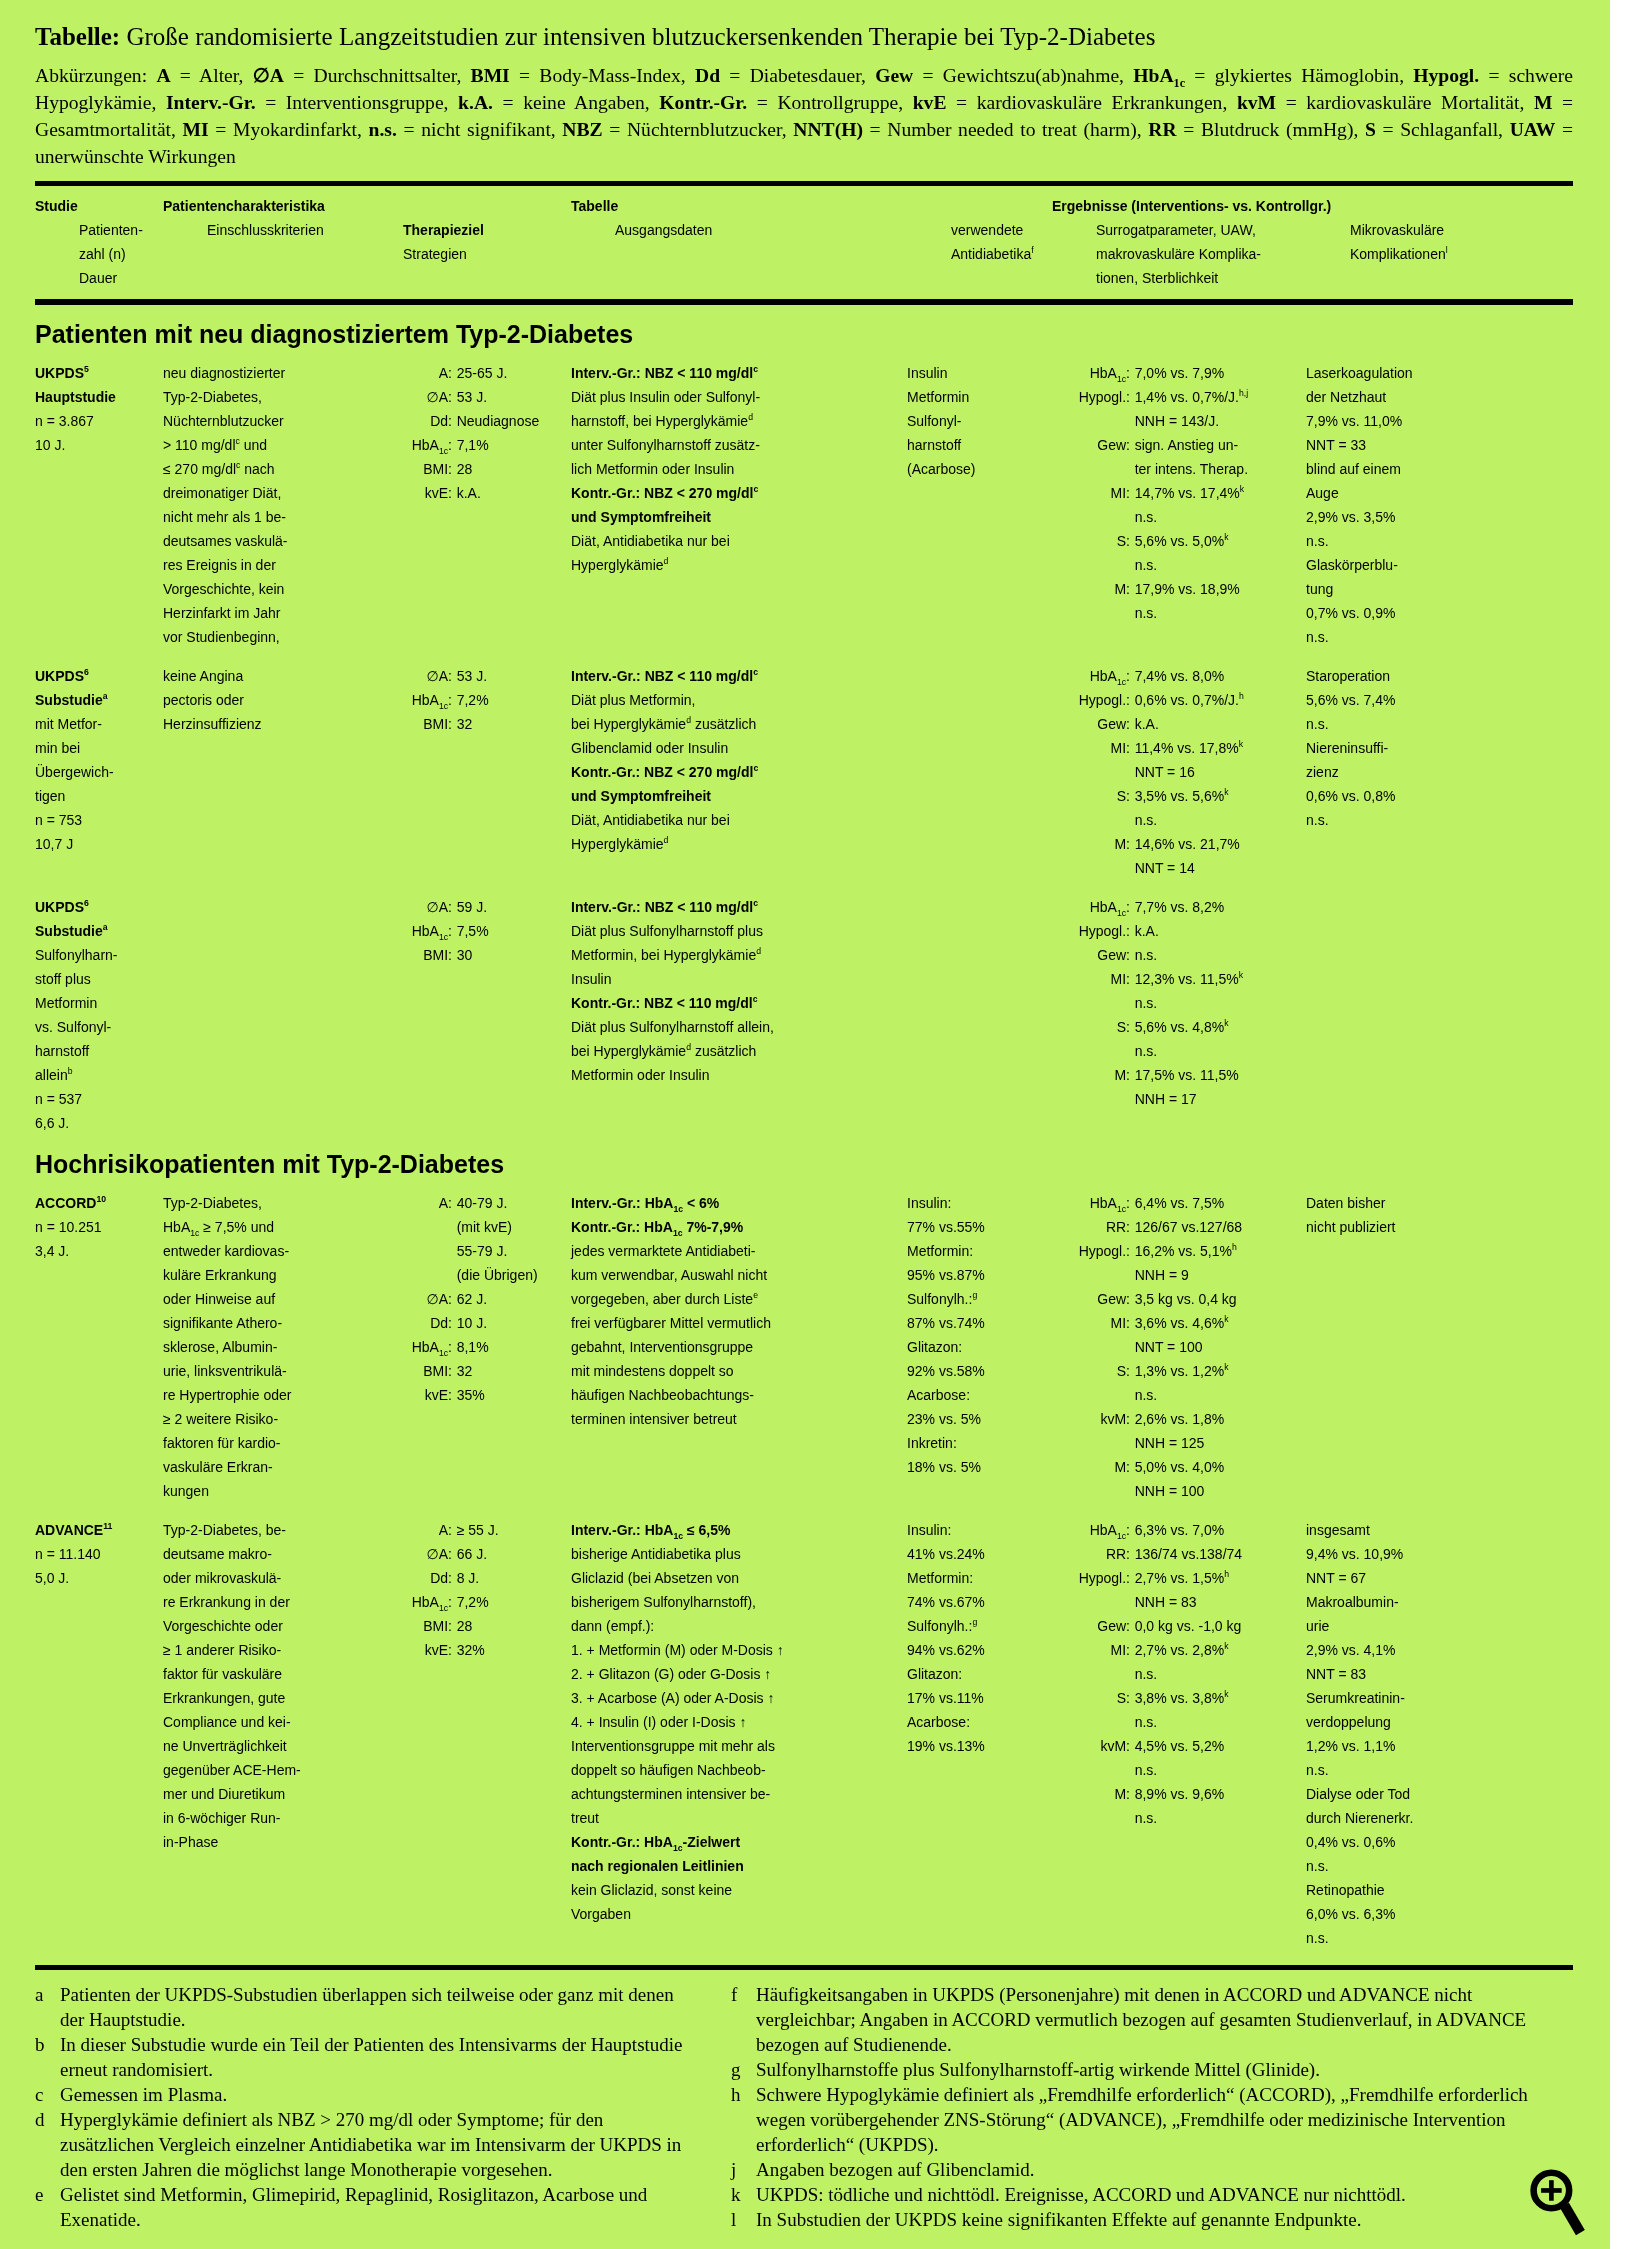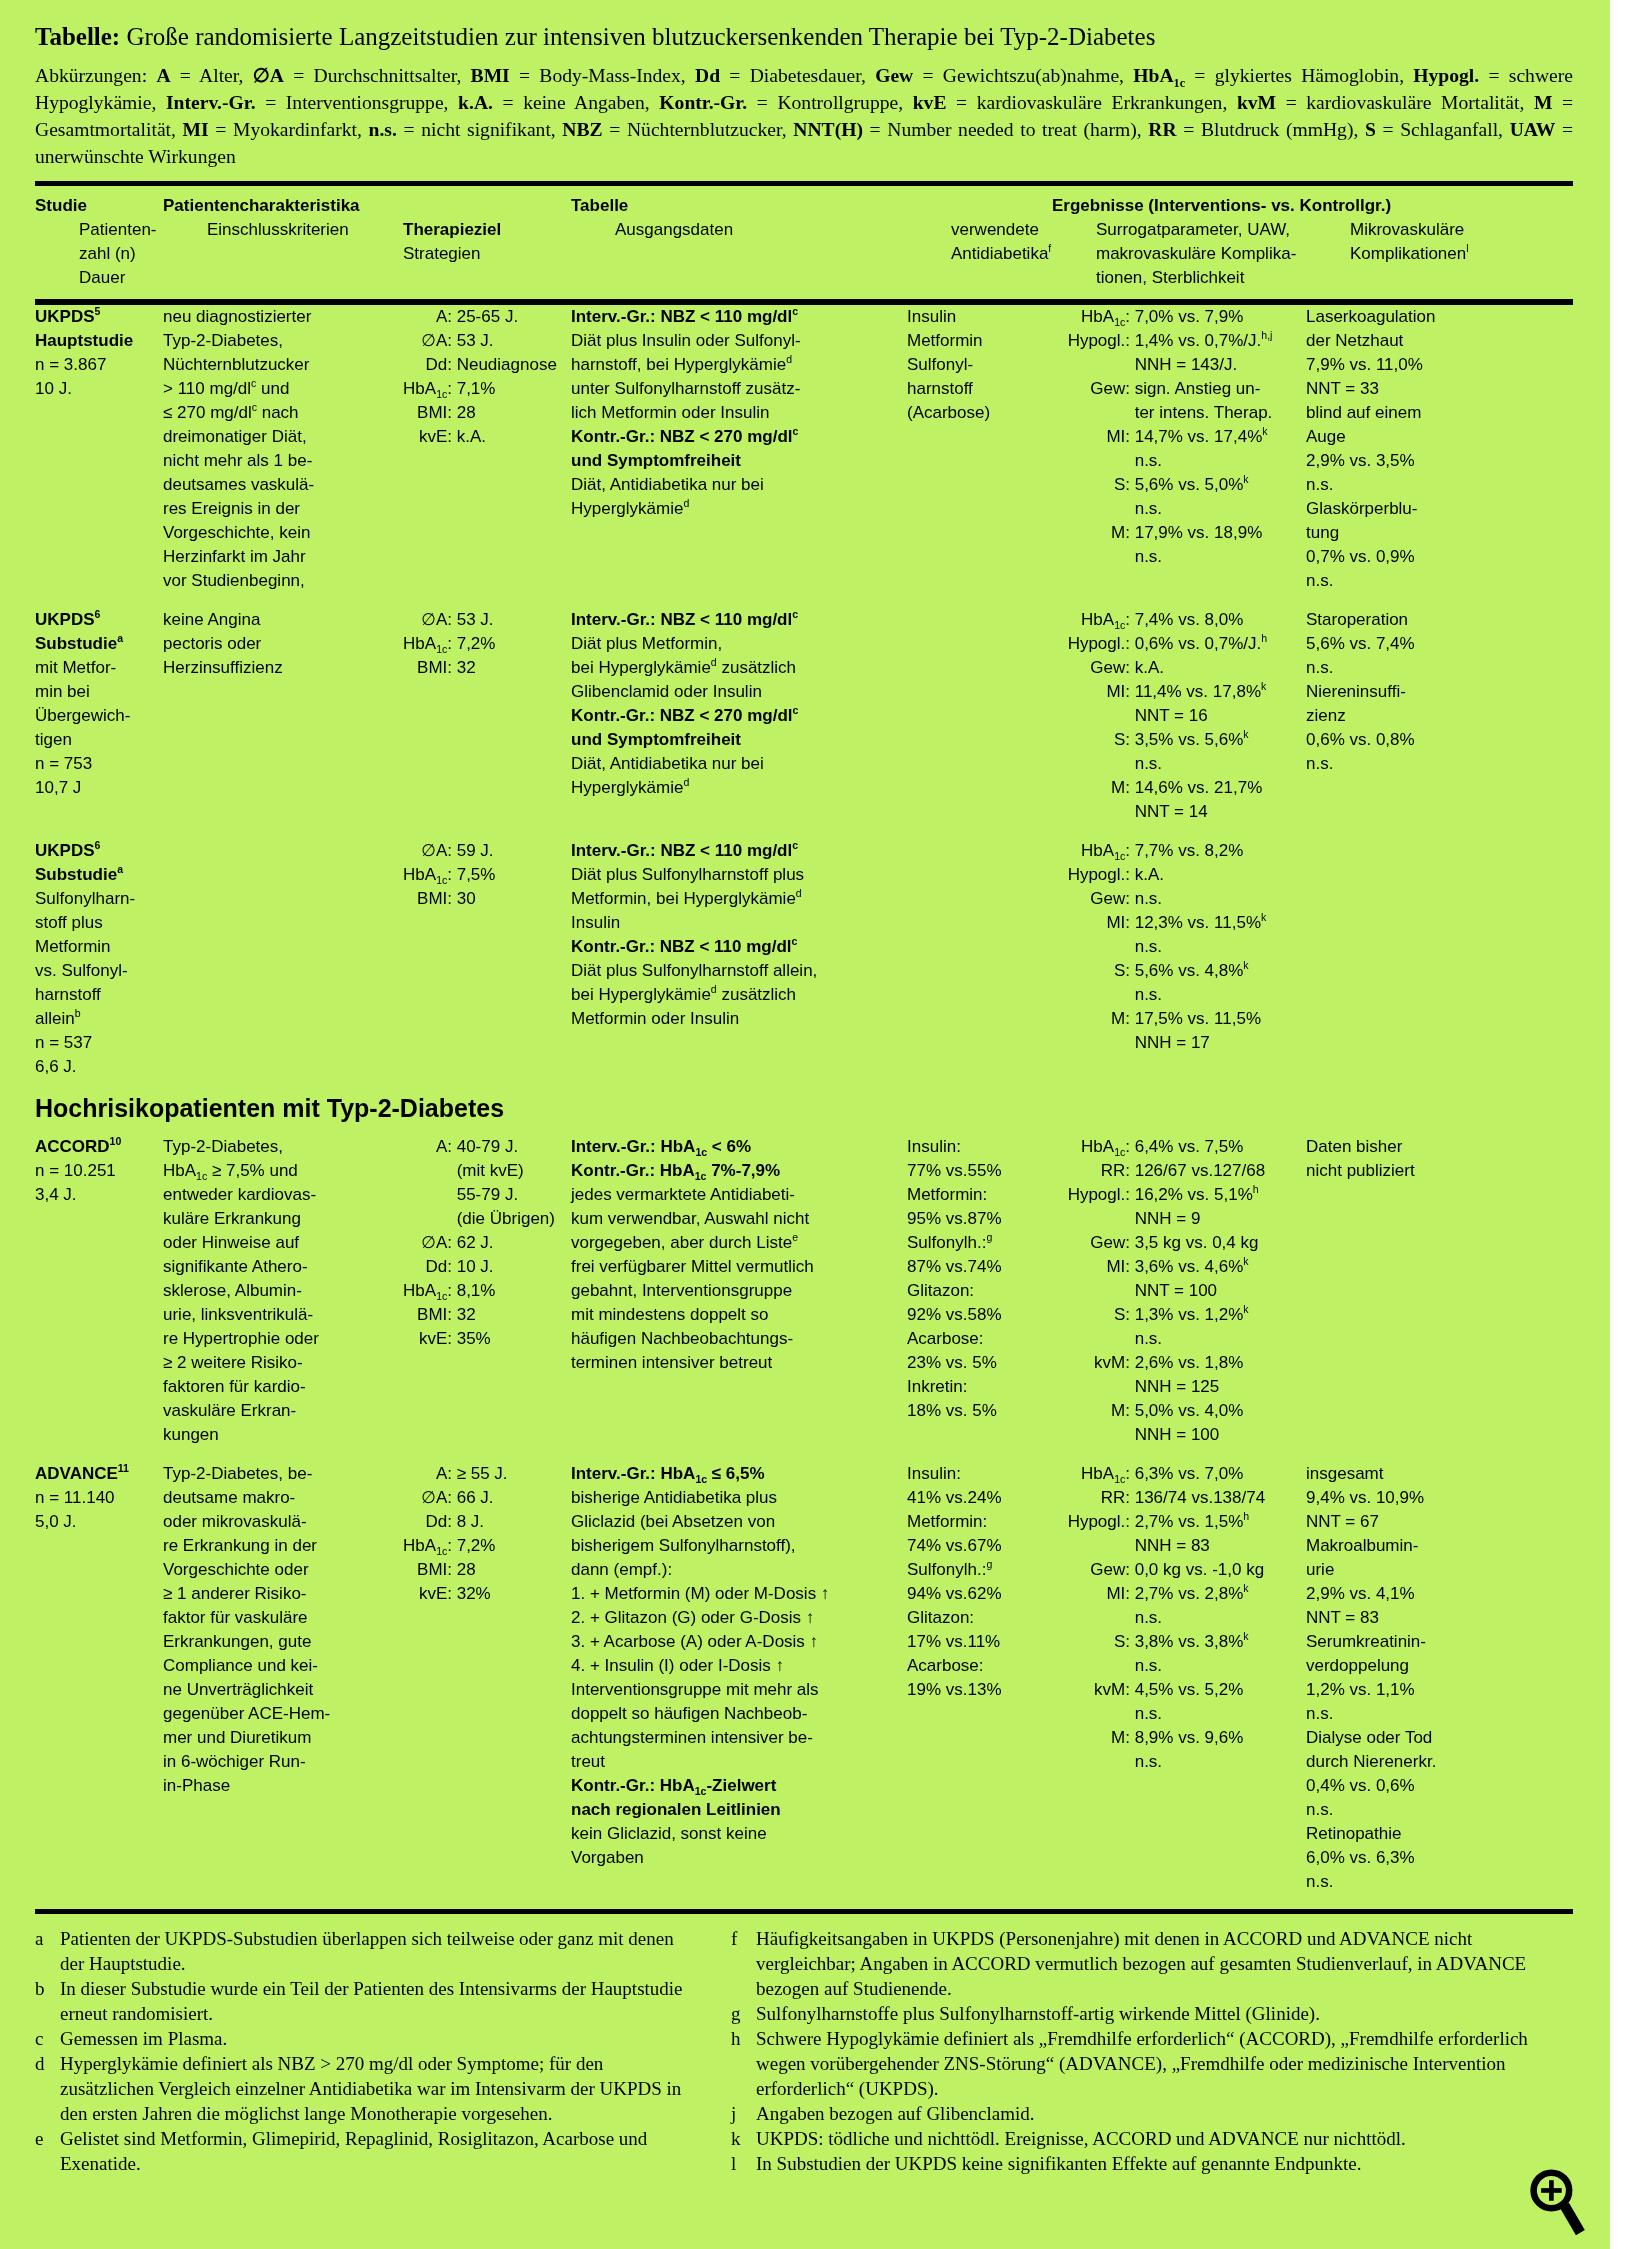--- a/index.html
+++ b/index.html
@@ -16,21 +16,21 @@
   
   .serif{font-family:"Liberation Serif","DejaVu Serif",serif;}
   .title{font-size:25px;line-height:30px;margin:0 0 9.3px 0;font-weight:normal;}
   .title b{font-weight:bold;}
   .abbrev{font-size:19.6px;line-height:27px;text-align:justify;margin:0 0 11.2px 0;}
   .abbrev b{font-weight:bold;}
   
   .rule{height:5.6px;background:#000;border:0;margin:0;}
   .rule.fn{margin-top:13px;}
   
-  .table-font{font-family:"Liberation Sans","DejaVu Sans",sans-serif;font-size:17px;line-height:24px;}
+  .table-font{font-family:"Liberation Sans","DejaVu Sans",sans-serif;font-size:14px;line-height:24px;}
   .grid{display:grid;grid-template-columns:128px 196px 212px 336px 145px 254px 1fr;}
   .thead{padding:7.5px 0 9.3px 0;}
   .hc{font-weight:bold;}
   .hrow2{margin-top:0;margin-left:44px;}
   .hrow2 > div{padding-right:5.6px;}
   
   .section-title{font-weight:bold;font-size:25px;line-height:28px;margin:15px 0 13px 0;}
   .row{margin-bottom:15px;}
   .cell{padding-right:5.6px;}
   .ln{white-space:nowrap;}
@@ -75,20 +75,21 @@
       <div>verwendete<br>Antidiabetika<sup>f</sup></div>
       <div>Surrogatparameter, UAW,<br>makrovaskuläre Komplika-<br>tionen, Sterblichkeit</div>
       <div>Mikrovaskuläre<br>Komplikationen<sup>l</sup></div>
     </div>
   </div>
 
   <div class="rule"></div>
 
   <div id="sections">
       <section>
+        <div class="section-title table-font">Patienten mit neu diagnostiziertem Typ-2-Diabetes</div>
         <div class="row grid table-font">
           <div class="cell">
             <div class="ln"><b>UKPDS<sup>5</sup></b></div>
             <div class="ln"><b>Hauptstudie</b></div>
             <div class="ln">n = 3.867</div>
             <div class="ln">10 J.</div>
           </div>
           <div class="cell">
             <div class="ln">neu diagnostizierter</div>
             <div class="ln">Typ-2-Diabetes,</div>

